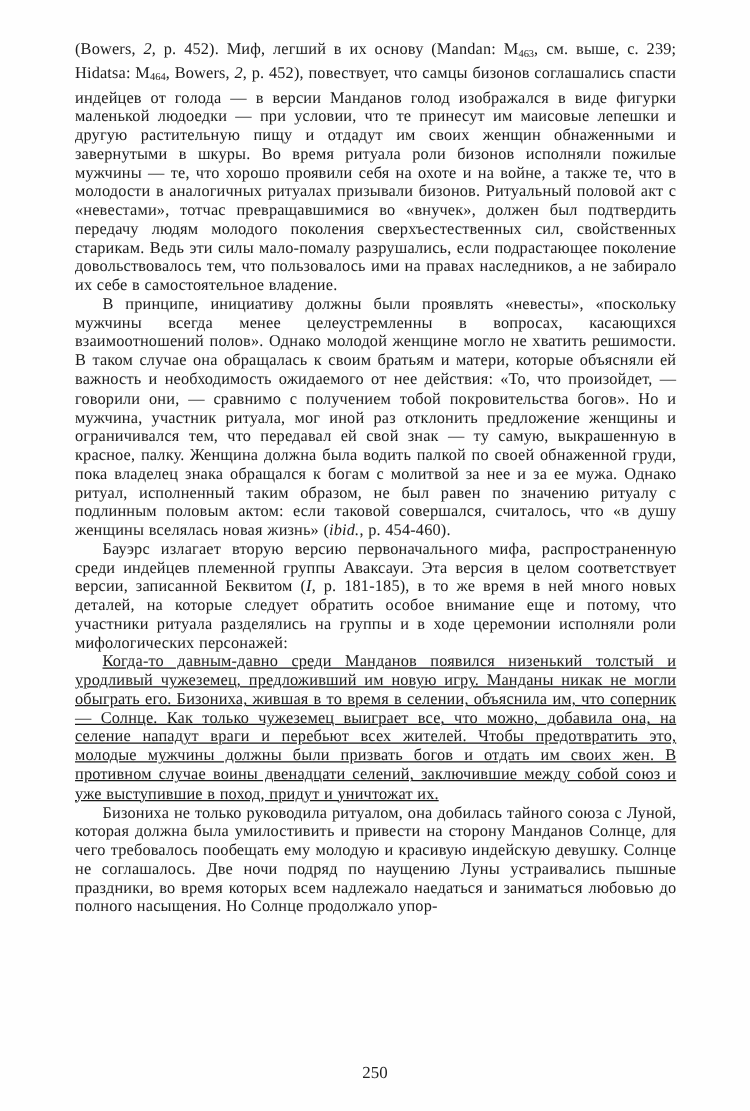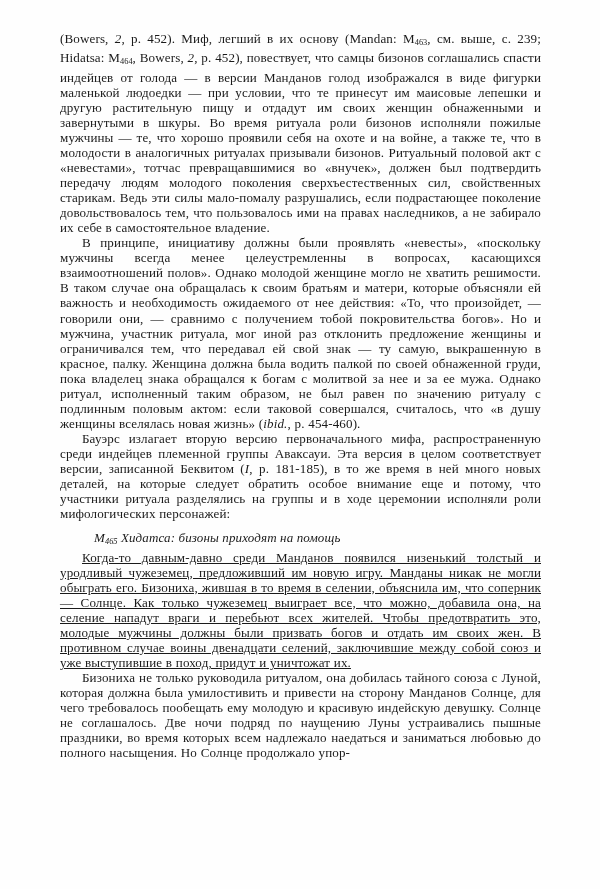--- a/index.html
+++ b/index.html
@@ -91,24 +91,21 @@
 <body>
 
 <div id="page">
 
   <div id="text-column">
 
     <p class="para first noindent" id="p1">(Bowers, <i>2</i>, p. 452). Миф, легший в их основу (Mandan: M<span class="sub">463</span>, см. выше, с. 239; Hidatsa: M<span class="sub">464</span>, Bowers, <i>2</i>, p. 452), повествует, что самцы бизонов соглашались спасти индейцев от голода — в версии Манданов голод изображался в виде фигурки маленькой людоедки — при условии, что те принесут им маисовые лепешки и другую растительную пищу и отдадут им своих женщин обнаженными и завернутыми в шкуры. Во время ритуала роли бизонов исполняли пожилые мужчины — те, что хорошо проявили себя на охоте и на войне, а также те, что в молодости в аналогичных ритуалах призывали бизонов. Ритуальный половой акт с «невестами», тотчас превращавшимися во «внучек», должен был подтвердить передачу людям молодого поколения сверхъестественных сил, свойственных старикам. Ведь эти силы мало-помалу разрушались, если подрастающее поколение довольствовалось тем, что пользовалось ими на правах наследников, а не забирало их себе в самостоятельное владение.</p>
     <p class="para" id="p2">В принципе, инициативу должны были проявлять «невесты», «поскольку мужчины всегда менее целеустремленны в вопросах, касающихся взаимоотношений полов». Однако молодой женщине могло не хватить решимости. В таком случае она обращалась к своим братьям и матери, которые объясняли ей важность и необходимость ожидаемого от нее действия: «То, что произойдет, — говорили они, — сравнимо с получением тобой покровительства богов». Но и мужчина, участник ритуала, мог иной раз отклонить предложение женщины и ограничивался тем, что передавал ей свой знак — ту самую, выкрашенную в красное, палку. Женщина должна была водить палкой по своей обнаженной груди, пока владелец знака обращался к богам с молитвой за нее и за ее мужа. Однако ритуал, исполненный таким образом, не был равен по значению ритуалу с подлинным половым актом: если таковой совершался, считалось, что «в душу женщины вселялась новая жизнь» (<i>ibid.</i>, p. 454-460).</p>
     <p class="para" id="p3">Бауэрс излагает вторую версию первоначального мифа, распространенную среди индейцев племенной группы Аваксауи. Эта версия в целом соответствует версии, записанной Беквитом (<i>I</i>, p. 181-185), в то же время в ней много новых деталей, на которые следует обратить особое внимание еще и потому, что участники ритуала разделялись на группы и в ходе церемонии исполняли роли мифологических персонажей:</p>
 
-    <div class="myth-heading">
-      <span class="mlabel"><span>M</span><sub>465</sub></span>
-      <span class="mtitle">Хидатса: бизоны приходят на помощь</span>
-    </div>
 
     <p class="para myth-body" id="m1">Когда-то давным-давно среди Манданов появился низенький толстый и уродливый чужеземец, предложивший им новую игру. Манданы никак не могли обыграть его. Бизониха, жившая в то время в селении, объяснила им, что соперник — Солнце. Как только чужеземец выиграет все, что можно, добавила она, на селение нападут враги и перебьют всех жителей. Чтобы предотвратить это, молодые мужчины должны были призвать богов и отдать им своих жен. В противном случае воины двенадцати селений, заключившие между собой союз и уже выступившие в поход, придут и уничтожат их.</p>
     <p class="para" id="m2">Бизониха не только руководила ритуалом, она добилась тайного союза с Луной, которая должна была умилостивить и привести на сторону Манданов Солнце, для чего требовалось пообещать ему молодую и красивую индейскую девушку. Солнце не соглашалось. Две ночи подряд по наущению Луны устраивались пышные праздники, во время которых всем надлежало наедаться и заниматься любовью до полного насыщения. Но Солнце продолжало упор-</p>
 
   </div>
 
+  <div id="page-number">250</div>
 
 </div>
 
 </body></html>

